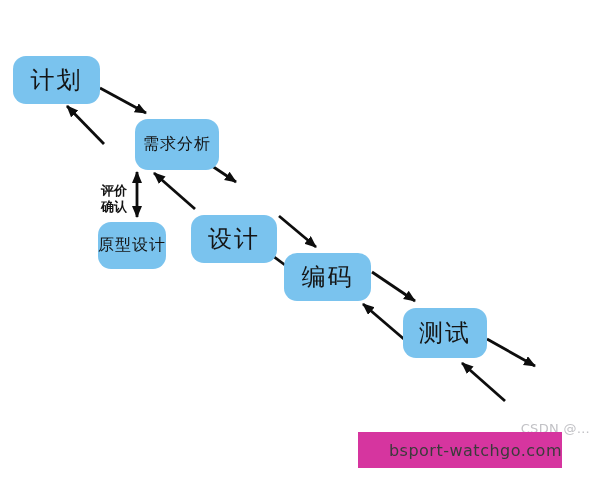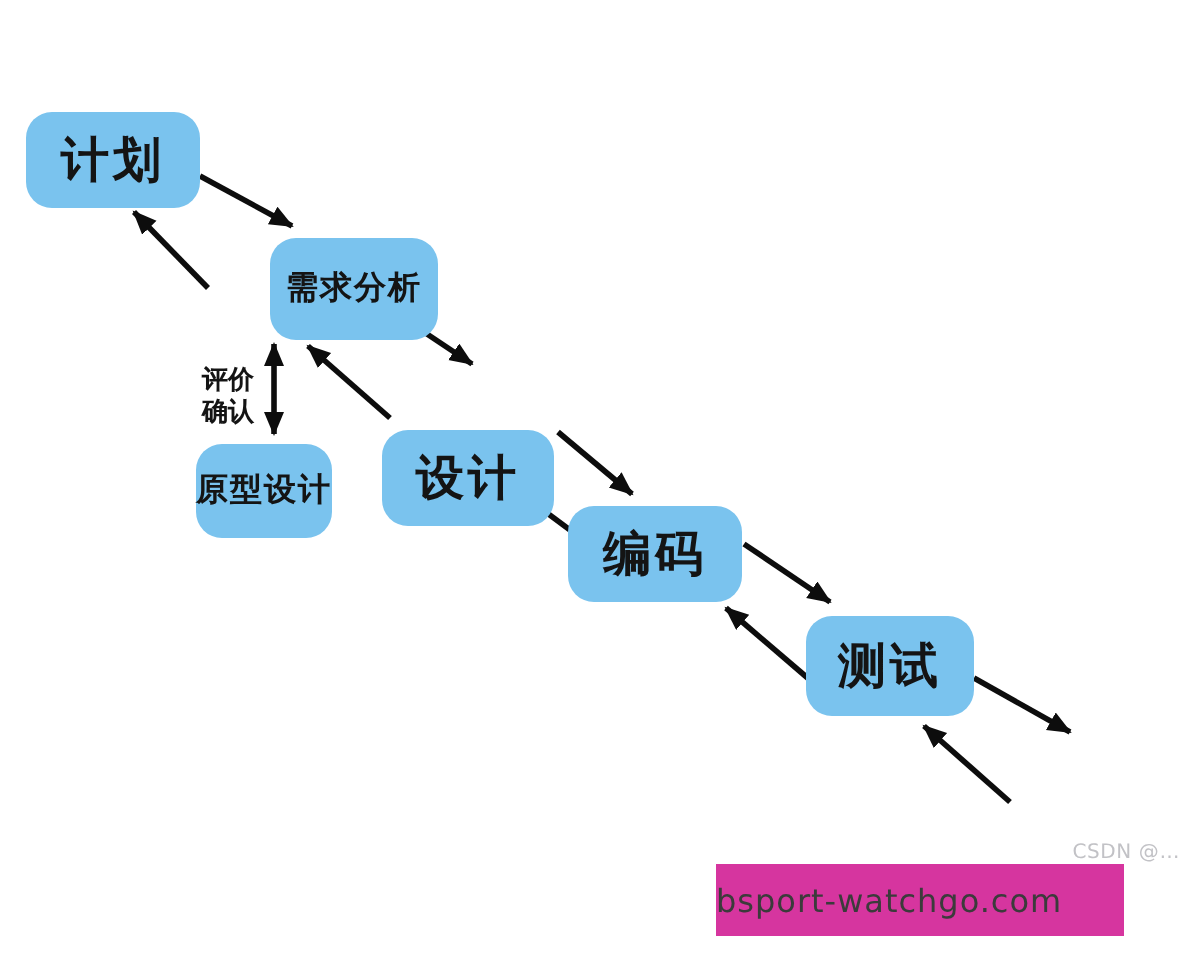--- a/index.html
+++ b/index.html
@@ -11,21 +11,21 @@
     font-family: "DejaVu Sans", "Liberation Sans", sans-serif;
   }
   .stage { position: absolute; inset: 0; }
   .node {
     position: absolute;
     background: #7ac3ee;
     border-radius: 13px;
     display: flex;
     align-items: center;
     justify-content: center;
-    font-weight: bold;
+    font-weight: normal;
     color: #141414;
     letter-spacing: 2px;
     box-sizing: border-box;
   }
   .node.big { font-size: 24px; }
   .node.small { font-size: 16px; letter-spacing: 1px; }
   #node-plan            { left: 13px;  top: 56px;  width: 87px; height: 48px; }
   #node-requirements    { left: 103px; top: 119px; width: 84px; height: 51px; margin-left: 32px; }
   #node-prototype       { left: 98px;  top: 222px; width: 68px; height: 47px; }
   #node-design          { left: 191px; top: 187px; width: 86px; height: 48px; margin-top: 28px; }
@@ -42,29 +42,29 @@
     text-align: center;
   }
   svg.edges { position: absolute; left: 0; top: 0; pointer-events: none; }
   .banner {
     position: absolute;
     left: 358px; top: 432px;
     width: 204px; height: 36px;
     background: #d6359f;
     display: flex;
     align-items: center;
-    justify-content: flex-start;
+    justify-content: flex-end;
     font-size: 16px;
     color: #3b3b3b;
     letter-spacing: 0.5px;
   }
   .watermark {
     position: absolute;
     right: 10px; top: 421px;
-    font-size: 10px;
+    font-size: 13px;
     color: #c2c2c6;
     letter-spacing: 0.3px;
   }
 </style>
 </head>
 <body>
 
 <div class="stage">
 
   <svg class="edges" width="600" height="480" viewBox="0 0 600 480">

